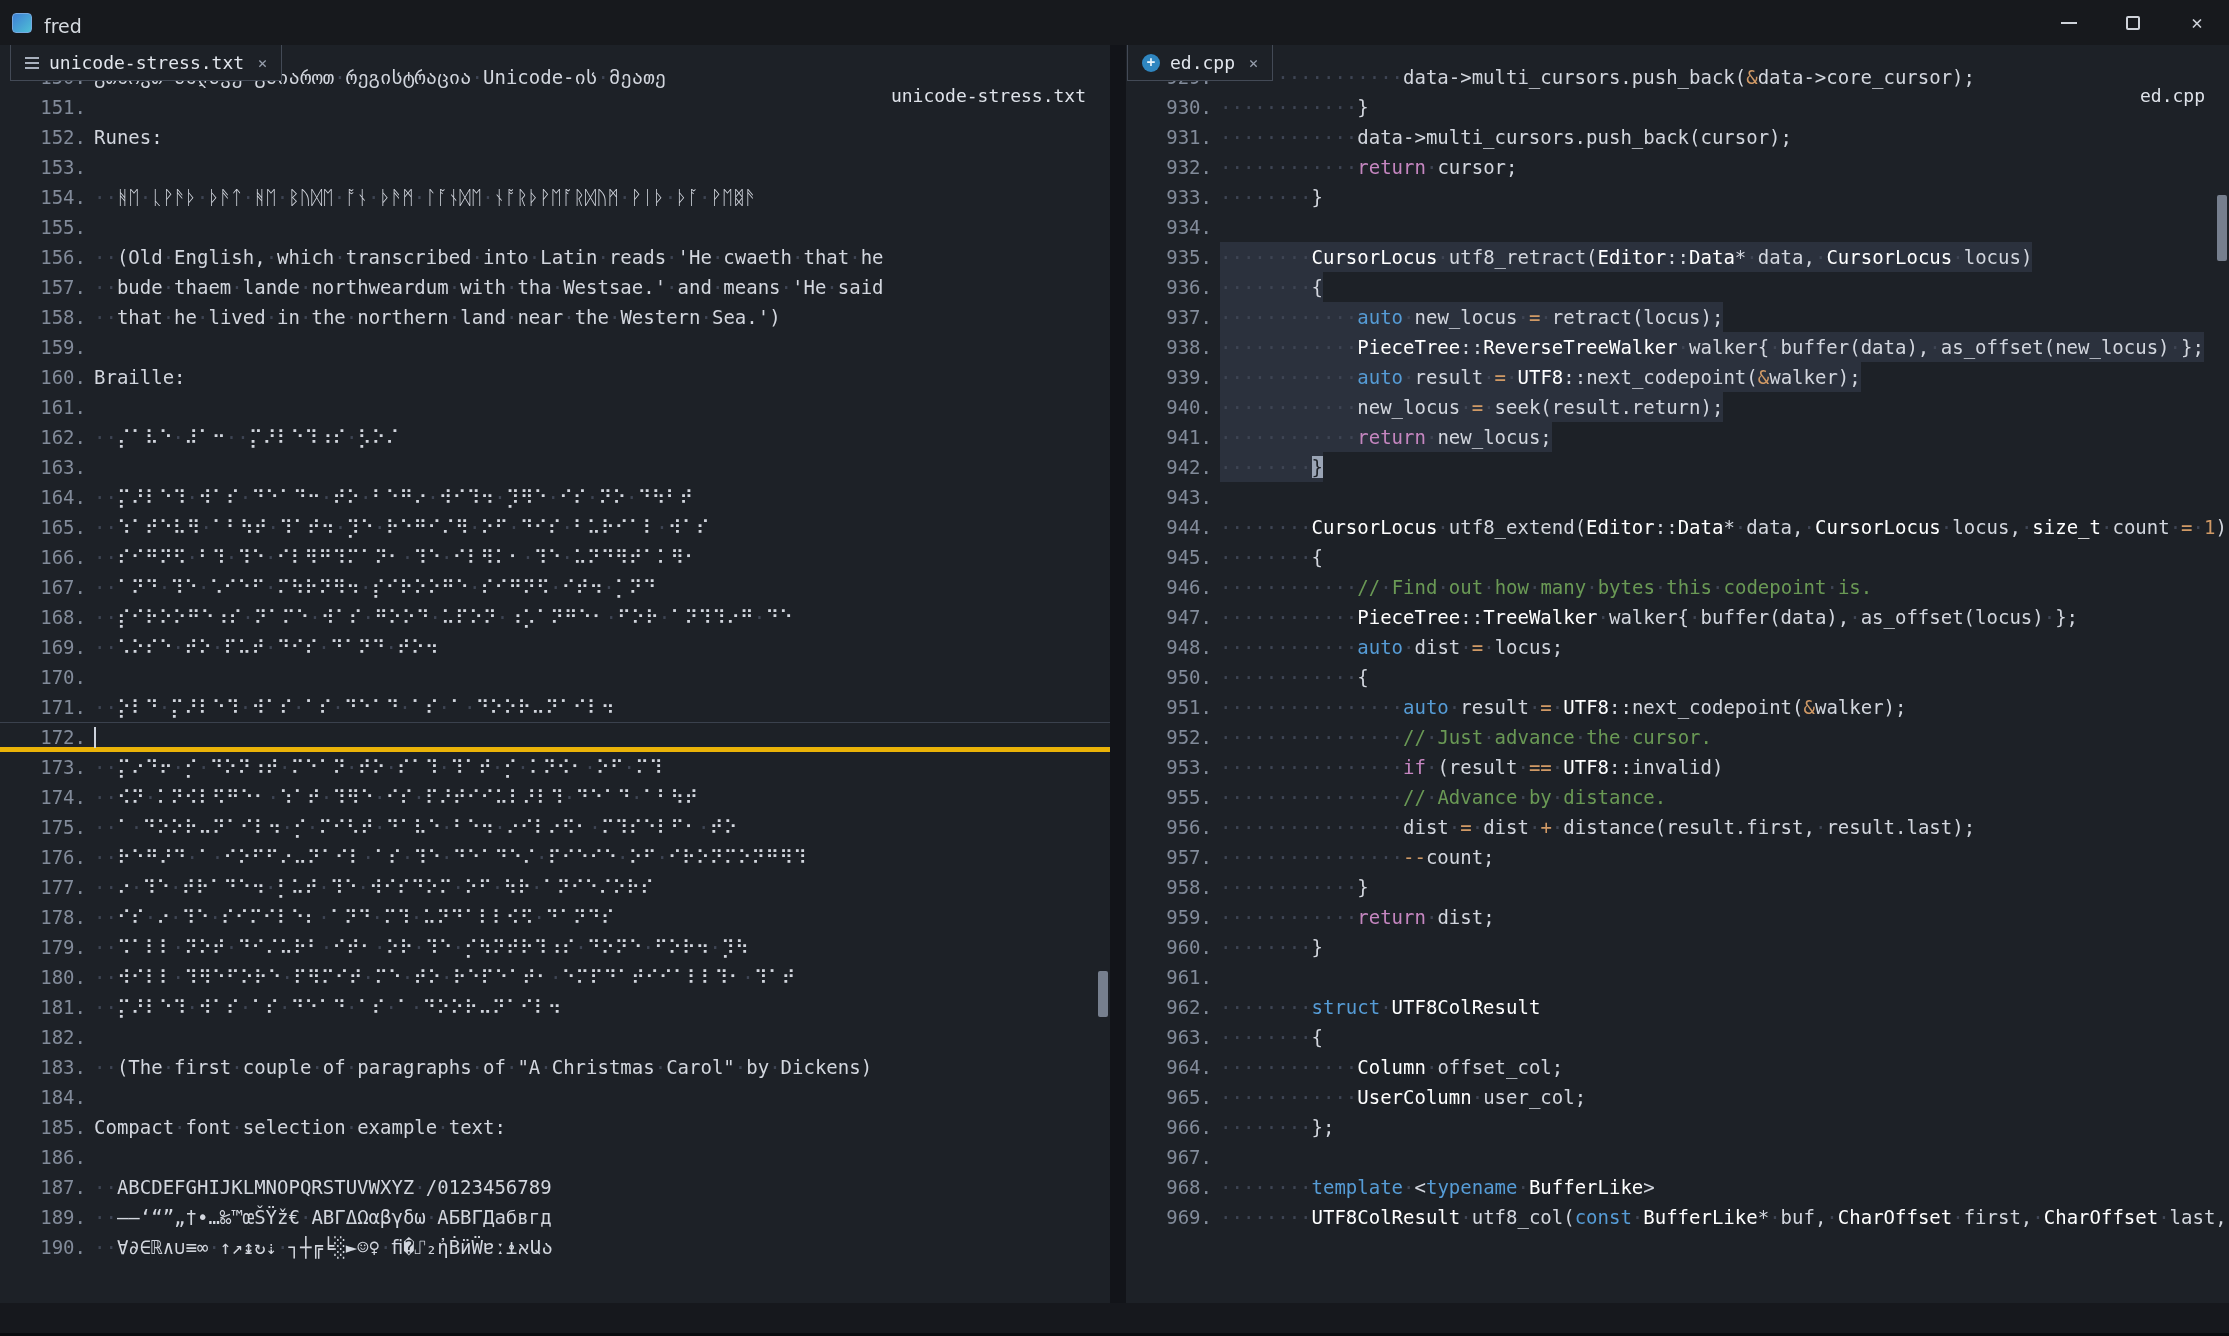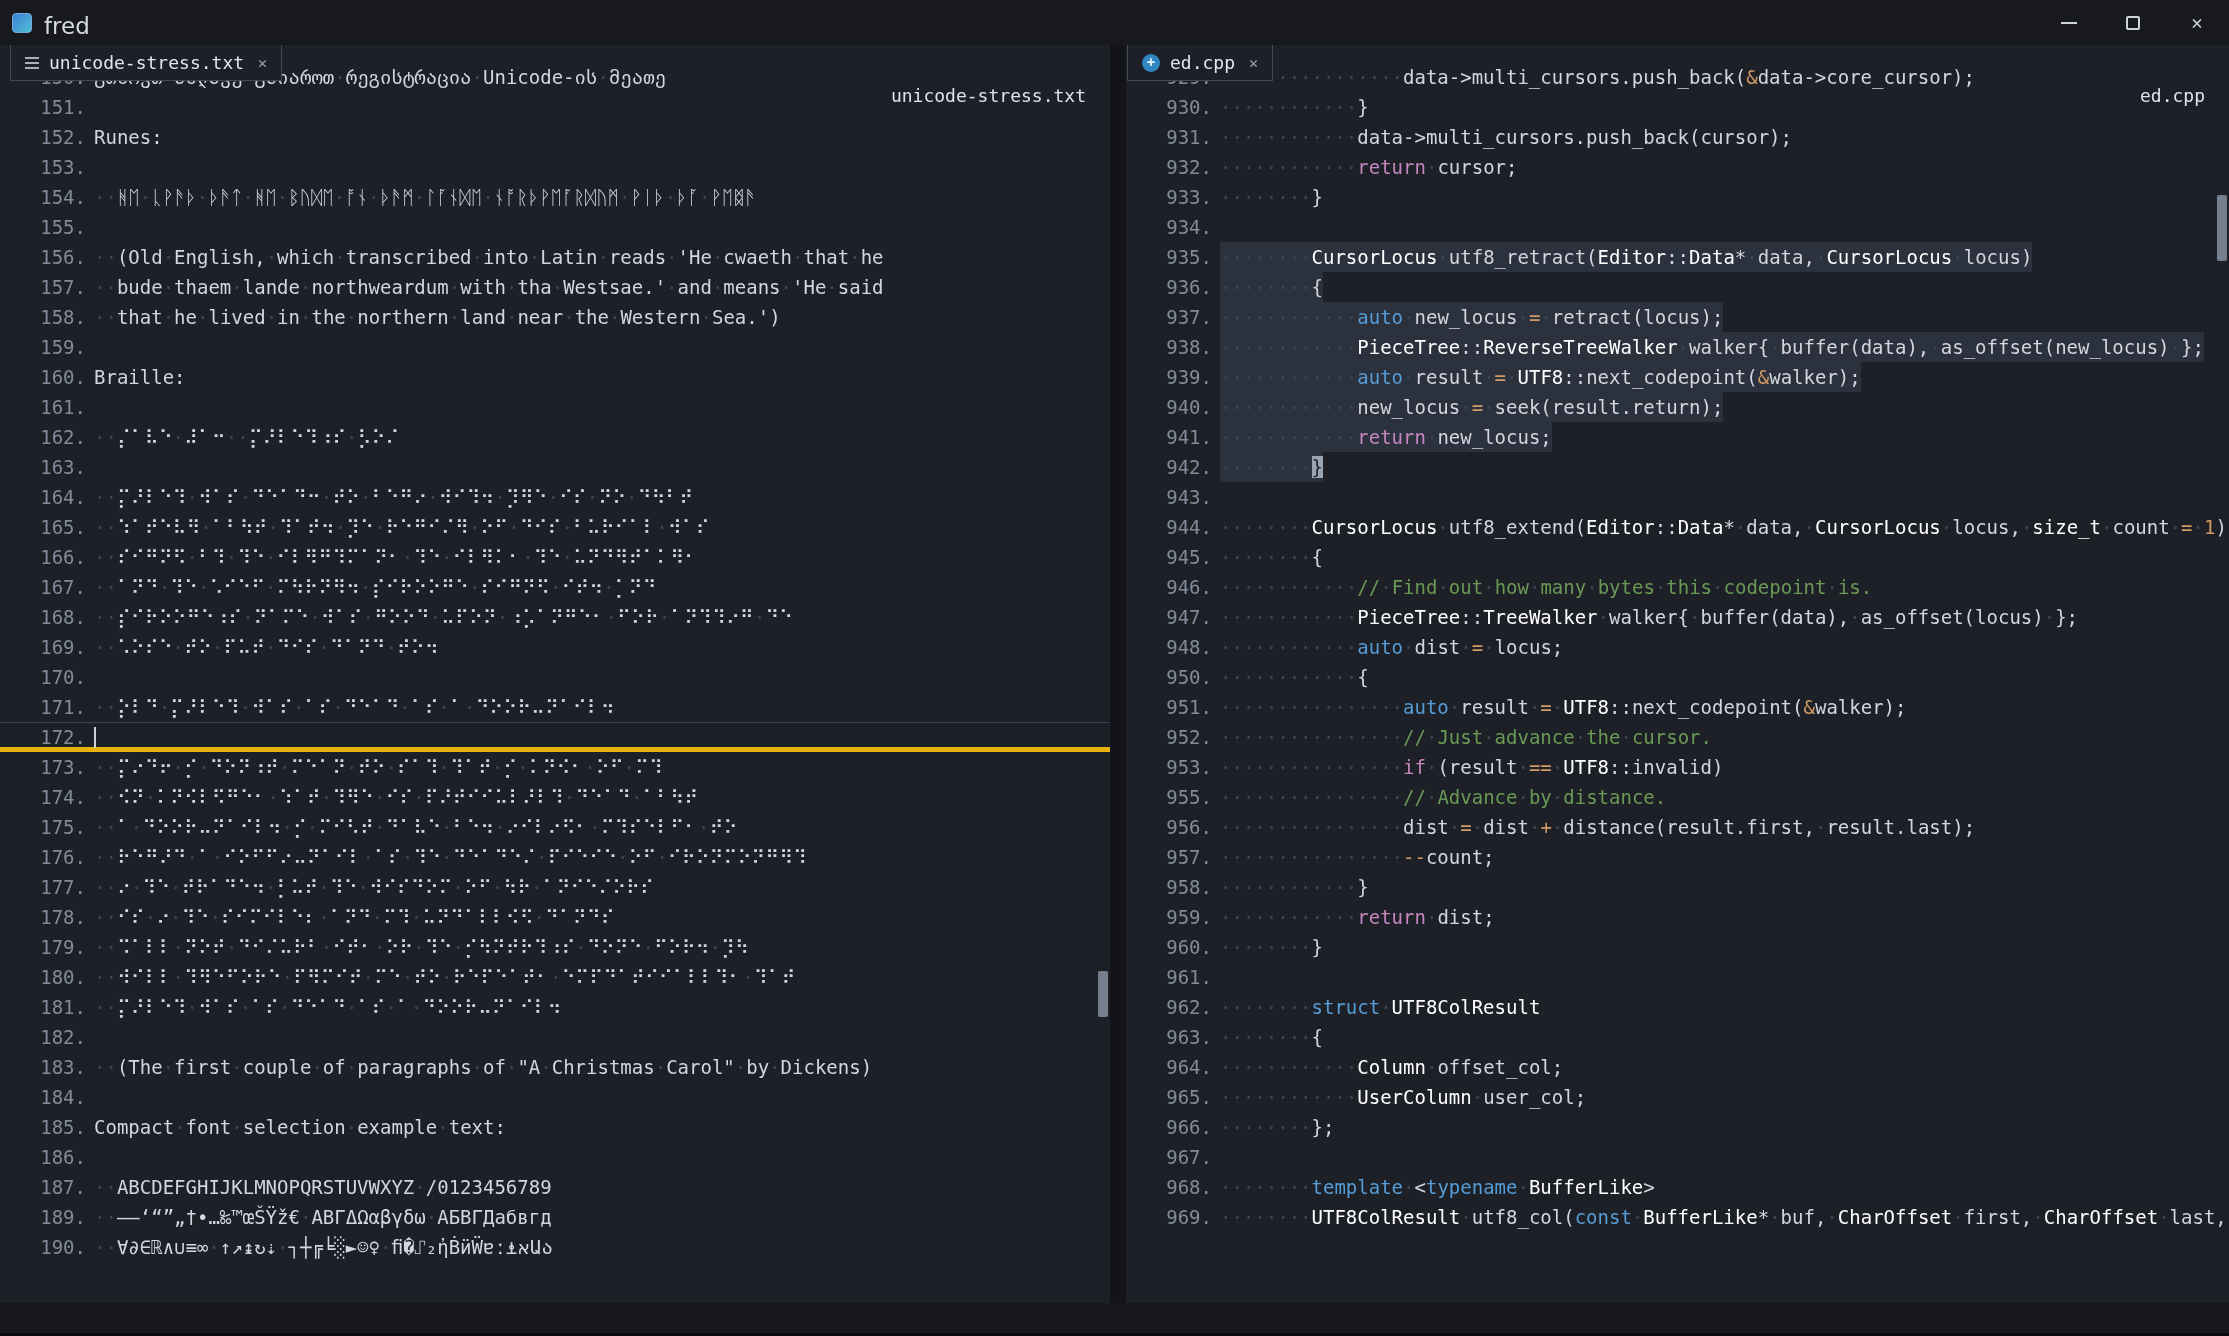--- a/index.html
+++ b/index.html
@@ -3,21 +3,21 @@
 <meta charset="utf-8">
 <style>
   *{margin:0;padding:0;box-sizing:border-box;}
   html,body{width:2229px;height:1336px;overflow:hidden;background:#0c0e11;}
   body{font-family:"DejaVu Sans Mono","DejaVu Sans",monospace;}
   .window{position:relative;width:2229px;height:1336px;background:#1d2127;overflow:hidden;}
 
   
   .titlebar{position:absolute;left:0;top:0;width:2229px;height:45px;background:#17191d;display:flex;align-items:center;padding-left:12px;z-index:20;}
   .app-icon{width:20px;height:20px;border-radius:4px;background:linear-gradient(135deg,#3e7fd4,#4fc0d6);border:1px solid #77a9df;display:inline-block;margin-right:12px;}
-  .title{font-family:"DejaVu Sans","Liberation Sans",sans-serif;font-size:23px;color:#d6dae0;margin-top:7px;}
+  .title{font-family:"DejaVu Sans","Liberation Sans",sans-serif;font-size:19px;color:#d6dae0;margin-top:7px;}
   .win-controls{margin-left:auto;display:flex;height:45px;}
   .win-btn{width:64px;height:45px;display:flex;align-items:center;justify-content:center;color:#cfd3da;}
   .glyph-min{display:block;width:16px;height:2px;background:#cfd3da;}
   .glyph-max{display:block;width:14px;height:14px;border:2px solid #cfd3da;border-radius:2px;}
   .glyph-close{font-size:19px;line-height:19px;color:#cfd3da;}
 
   
   .pane{position:absolute;top:45px;height:1258px;overflow:hidden;background:#1d2127;}
   .pane-left{left:0;width:1110px;}
   .pane-right{left:1126px;width:1103px;}

